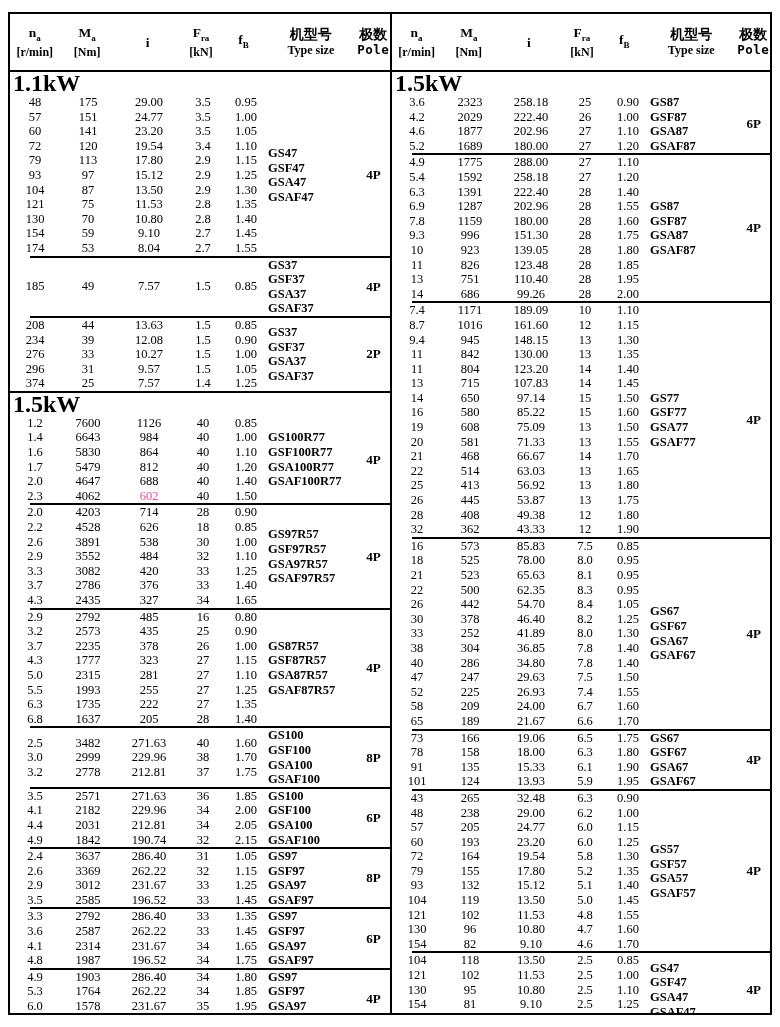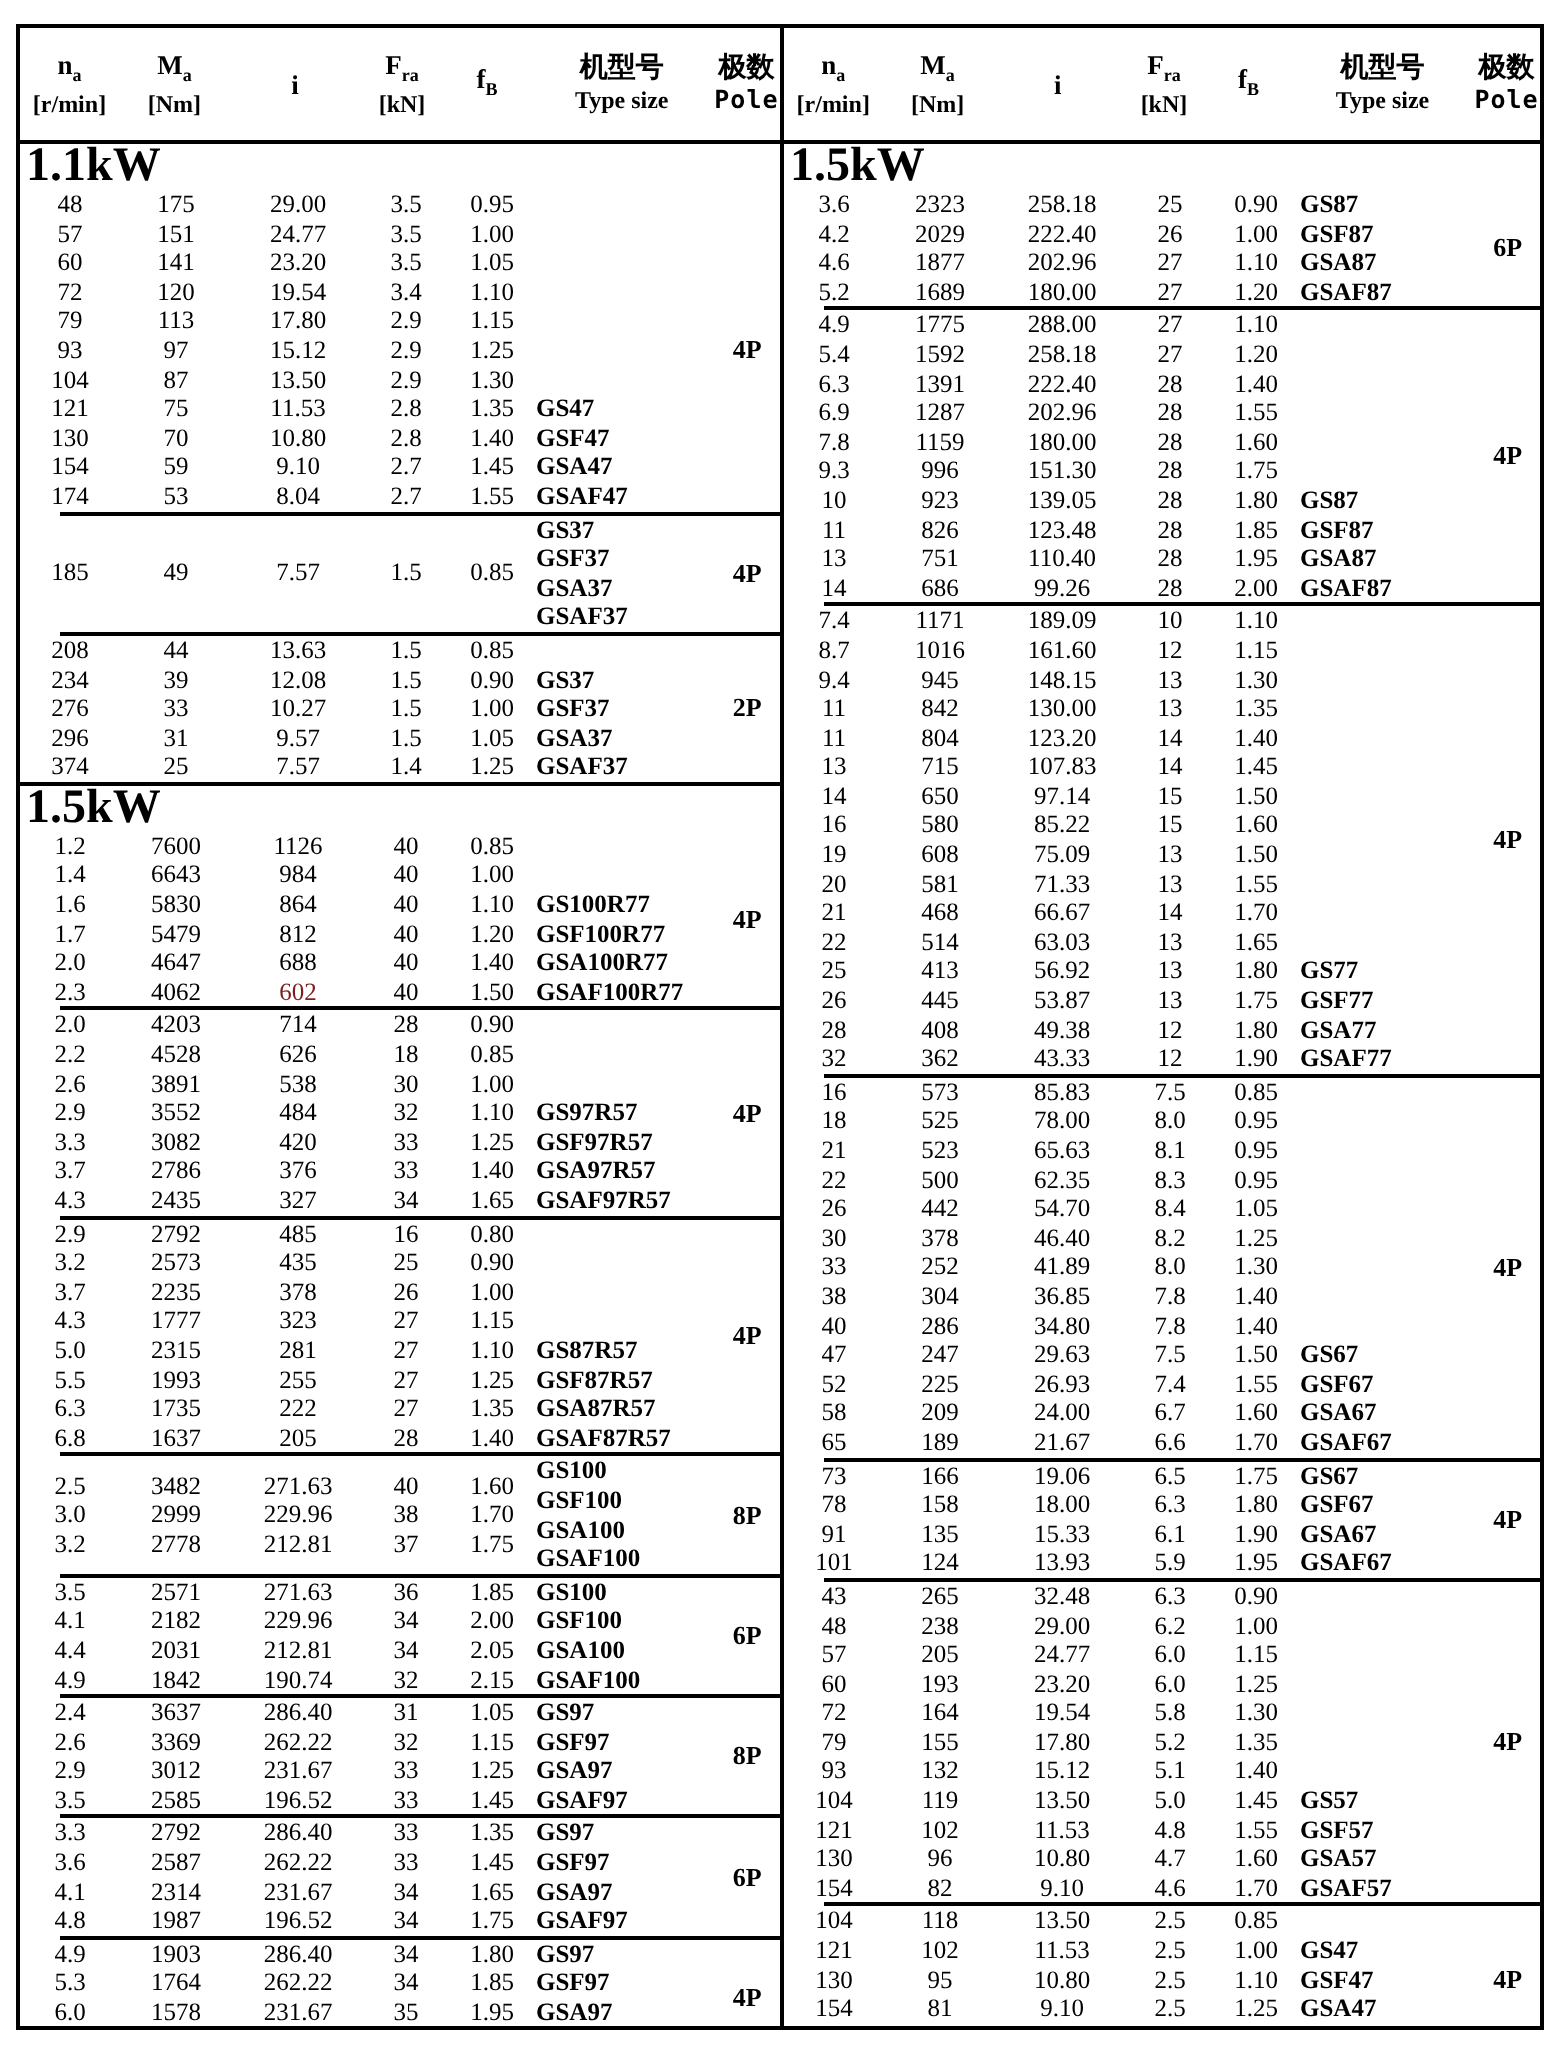--- a/index.html
+++ b/index.html
@@ -39,23 +39,23 @@
   .section-title.bordered { border-top:2px solid #000; }
 
   .sep { border-top:2px solid #000; margin-left:20px; flex:0 0 auto; }
 
   .block { display:flex; align-items:stretch; flex:0 0 auto; }
   .dcol { display:flex; flex-direction:column; justify-content:center; }
   .drow { display:flex; }
   .cell {
     font-size:12.5px; line-height:14.6px; text-align:center; box-sizing:border-box;
   }
-  .cell.red { color:#7f1d1d; }
+  .cell.red { color:#ec4899; }
   .types {
-    width:92px; display:flex; flex-direction:column; justify-content:flex-end;
+    width:92px; display:flex; flex-direction:column; justify-content:center;
     font-weight:bold; font-size:12.5px;
   }
   .tline { line-height:14.6px; white-space:nowrap; }
   .pole {
     width:34px; display:flex; align-items:center; justify-content:center;
     font-weight:bold; font-size:13px;
   }
 </style>
 </head>
 <body>

